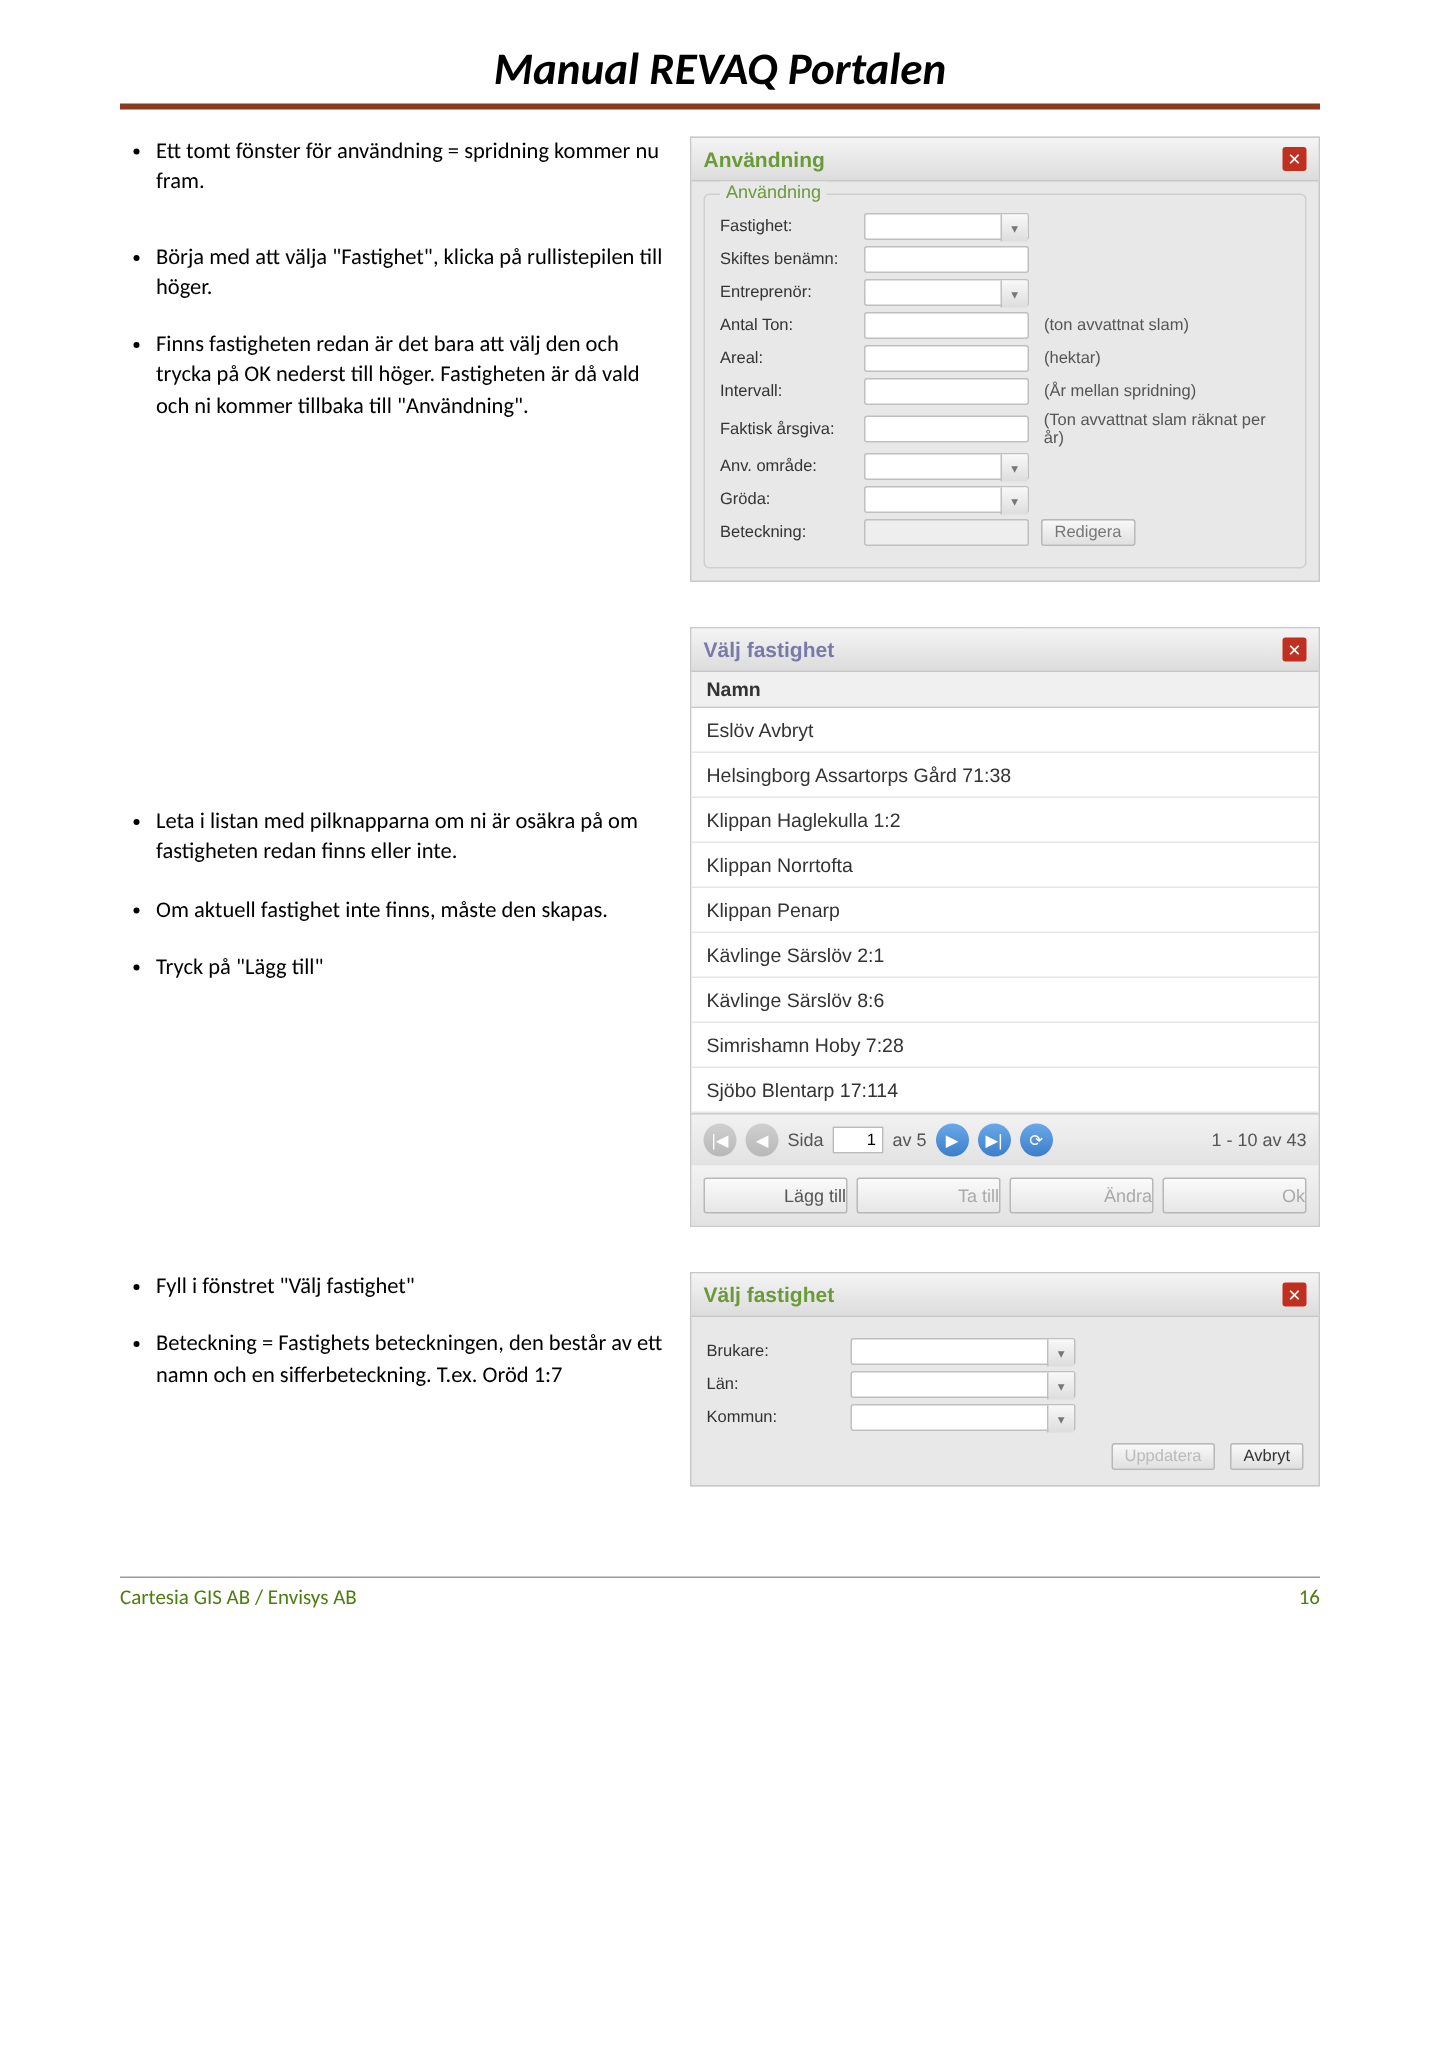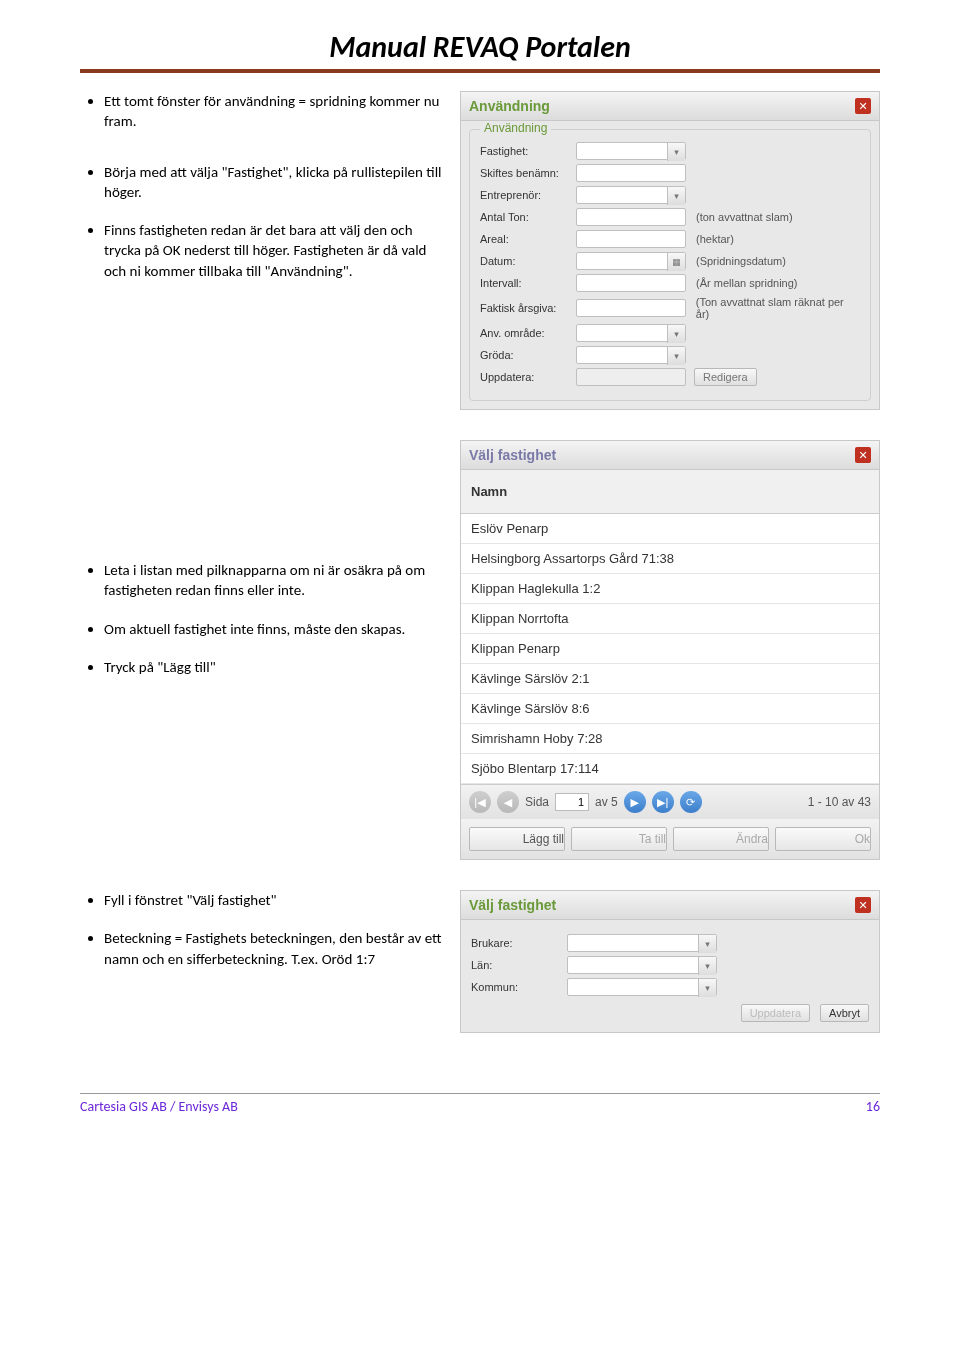--- a/index.html
+++ b/index.html
@@ -121,21 +121,21 @@
     border: 1px solid #b8b8b8;
     border-radius: 2px;
     padding: 2px 8px;
     color: #777;
     font-size: 11px;
     margin-left: 4px;
   }
 
   
   .list-head {
-    padding: 14px 10px;
+    padding: 4px 10px;
     font-weight: bold;
     border-bottom: 1px solid #ccc;
     background: #f0f0f0;
     color: #333;
     font-size: 13px;
   }
   .list-body {
     background: #fff;
   }
   .list-item {
@@ -182,21 +182,21 @@
   }
   .btnrow .btn.disabled { color: #aaa; }
 
   .footer {
     border-top: 1px solid #999;
     margin-top: 60px;
     padding-top: 4px;
     display: flex;
     justify-content: space-between;
     font-size: 14px;
-    color: #6d28d9;
+    color: #4d7c0f;
   }
 </style>
 </head>
 <body>
 
 <div class="page">
   <div class="title">Manual REVAQ Portalen</div>
   <div class="title-rule"></div>
 
   <div class="row">
@@ -238,27 +238,20 @@
                 <div class="flabel">Antal Ton:</div>
                 <div class="finput"></div>
                 <span class="hint">(ton avvattnat slam)</span>
               </div>
               <div class="frow">
                 <div class="flabel">Areal:</div>
                 <div class="finput"></div>
                 <span class="hint">(hektar)</span>
               </div>
               <div class="frow">
-                <div class="flabel">Datum:</div>
-                <div class="finput">
-                  <div class="dd">▦</div>
-                </div>
-                <span class="hint">(Spridningsdatum)</span>
-              </div>
-              <div class="frow">
                 <div class="flabel">Intervall:</div>
                 <div class="finput"></div>
                 <span class="hint">(År mellan spridning)</span>
               </div>
               <div class="frow">
                 <div class="flabel">Faktisk årsgiva:</div>
                 <div class="finput"></div>
                 <span class="hint">(Ton avvattnat slam räknat per år)</span>
               </div>
               <div class="frow">
@@ -267,21 +260,21 @@
                   <div class="dd">▾</div>
                 </div>
               </div>
               <div class="frow">
                 <div class="flabel">Gröda:</div>
                 <div class="finput">
                   <div class="dd">▾</div>
                 </div>
               </div>
               <div class="frow">
-                <div class="flabel">Uppdatera:</div>
+                <div class="flabel">Beteckning:</div>
                 <div class="finput" style="background: rgb(238, 238, 238);"></div>
                 <span class="btnflat">Redigera</span>
               </div>
             </div>
         </div>
       </div>
     </div>
   </div>
 
   <div class="row" style="align-items:flex-start;">
@@ -293,21 +286,21 @@
       </ul>
     </div>
     <div class="right">
       <div class="panel">
         <div class="panel-header">
           <span class="h-title purple">Välj fastighet</span>
           <span class="close-btn">✕</span>
         </div>
         <div class="list-head">Namn</div>
         <div class="list-body" id="list-rows">
-            <div class="list-item">Eslöv Penarp</div>
+            <div class="list-item">Eslöv Avbryt</div>
             <div class="list-item">Helsingborg Assartorps Gård 71:38</div>
             <div class="list-item">Klippan Haglekulla 1:2</div>
             <div class="list-item">Klippan Norrtofta</div>
             <div class="list-item">Klippan Penarp</div>
             <div class="list-item">Kävlinge Särslöv 2:1</div>
             <div class="list-item">Kävlinge Särslöv 8:6</div>
             <div class="list-item">Simrishamn Hoby 7:28</div>
             <div class="list-item">Sjöbo Blentarp 17:114</div>
           </div>
         <div class="pager">

